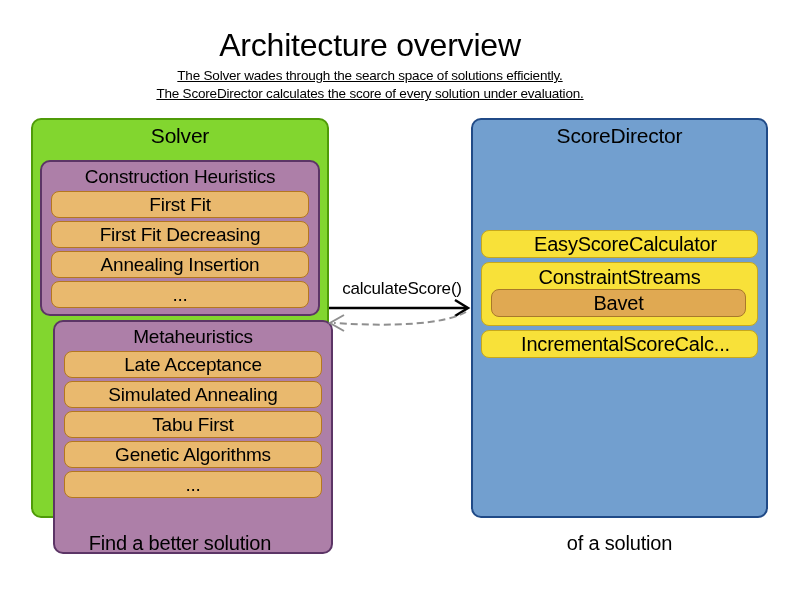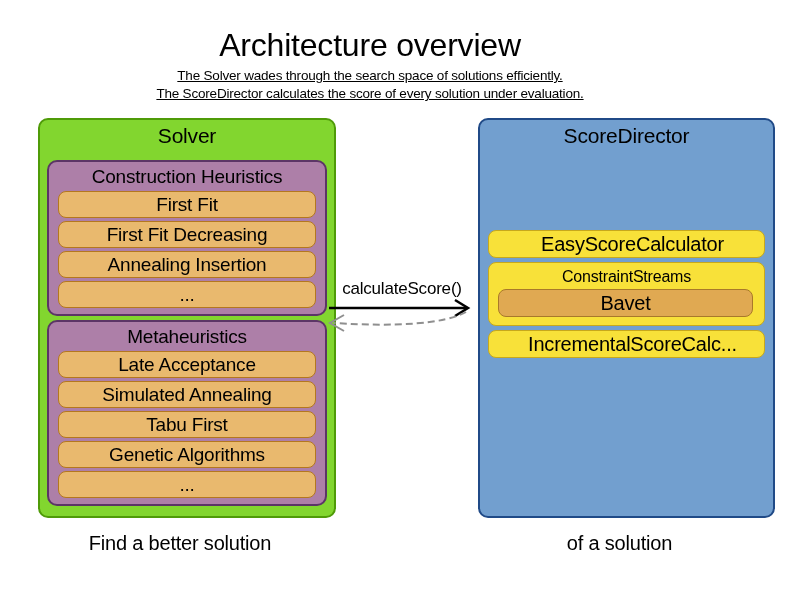--- a/index.html
+++ b/index.html
@@ -17,51 +17,51 @@
     font-family:"Liberation Sans",sans-serif;color:#000;
     letter-spacing:-0.2px;
     border-radius:6px;
   }
   .abs{position:absolute;box-sizing:border-box;}
   .center{text-align:center;}
 
   .page-title{left:0;top:26px;width:740px;font-size:32px;line-height:38px;}
   .page-sub{left:0;width:740px;font-size:13.5px;line-height:18px;text-decoration:underline;}
 
-  .big-box{border-radius:10px;margin-left:7px;}
+  .big-box{border-radius:10px;}
   .solver-box{left:31px;top:118px;width:298px;height:400px;
     background:var(--green-fill);border:2px solid var(--green-border);}
   .sd-box{left:471px;top:118px;width:297px;height:400px;
     background:var(--blue-fill);border:2px solid var(--blue-border);}
   .big-box-title{left:0;top:3px;width:100%;font-size:21px;line-height:26px;}
 
   .group{border-radius:10px;background:var(--purple-fill);
     border:2px solid var(--purple-border);}
   .group-ch{left:7px;top:40px;width:280px;height:156px;}
-  .group-mh{left:7px;top:200px;width:280px;height:186px;}
+  .group-mh{left:20px;top:200px;width:280px;height:234px;}
   .group-title{left:0;top:2px;width:100%;font-size:19px;line-height:25px;}
 
   .item{
     left:9px;width:258px;height:27px;border-radius:8px;
     background:var(--orange-fill);border:1.5px solid var(--orange-border);
     display:flex;align-items:center;justify-content:center;
     font-size:19px;
   }
   .sd-item{
     left:8px;width:277px;height:28px;border-radius:8px;
     background:var(--yellow-fill);border:1.5px solid var(--yellow-border);
     display:flex;align-items:center;justify-content:center;
     font-size:20px;
     padding-left:12px;
   }
   .sd-group{
     left:8px;top:142px;width:277px;height:64px;border-radius:8px;
     background:var(--yellow-fill);border:1.5px solid var(--yellow-border);
   }
-  .sd-group-title{left:0;top:1px;width:100%;font-size:16px;line-height:26px;}
+  .sd-group-title{left:0;top:1px;width:100%;font-size:20px;line-height:26px;}
   .bavet{
     left:9px;top:26px;width:255px;height:28px;border-radius:8px;
     background:var(--bavet-fill);border:1.5px solid var(--bavet-border);
     display:flex;align-items:center;justify-content:center;font-size:20px;
   }
 
   .call-label{left:322px;top:278px;width:160px;font-size:17px;line-height:21px;}
   .freq-label{left:320px;top:331px;width:162px;font-size:12.5px;line-height:16px;
     color:var(--gray-arrow);}
   .arrow-svg{left:320px;top:290px;width:165px;height:50px;}

